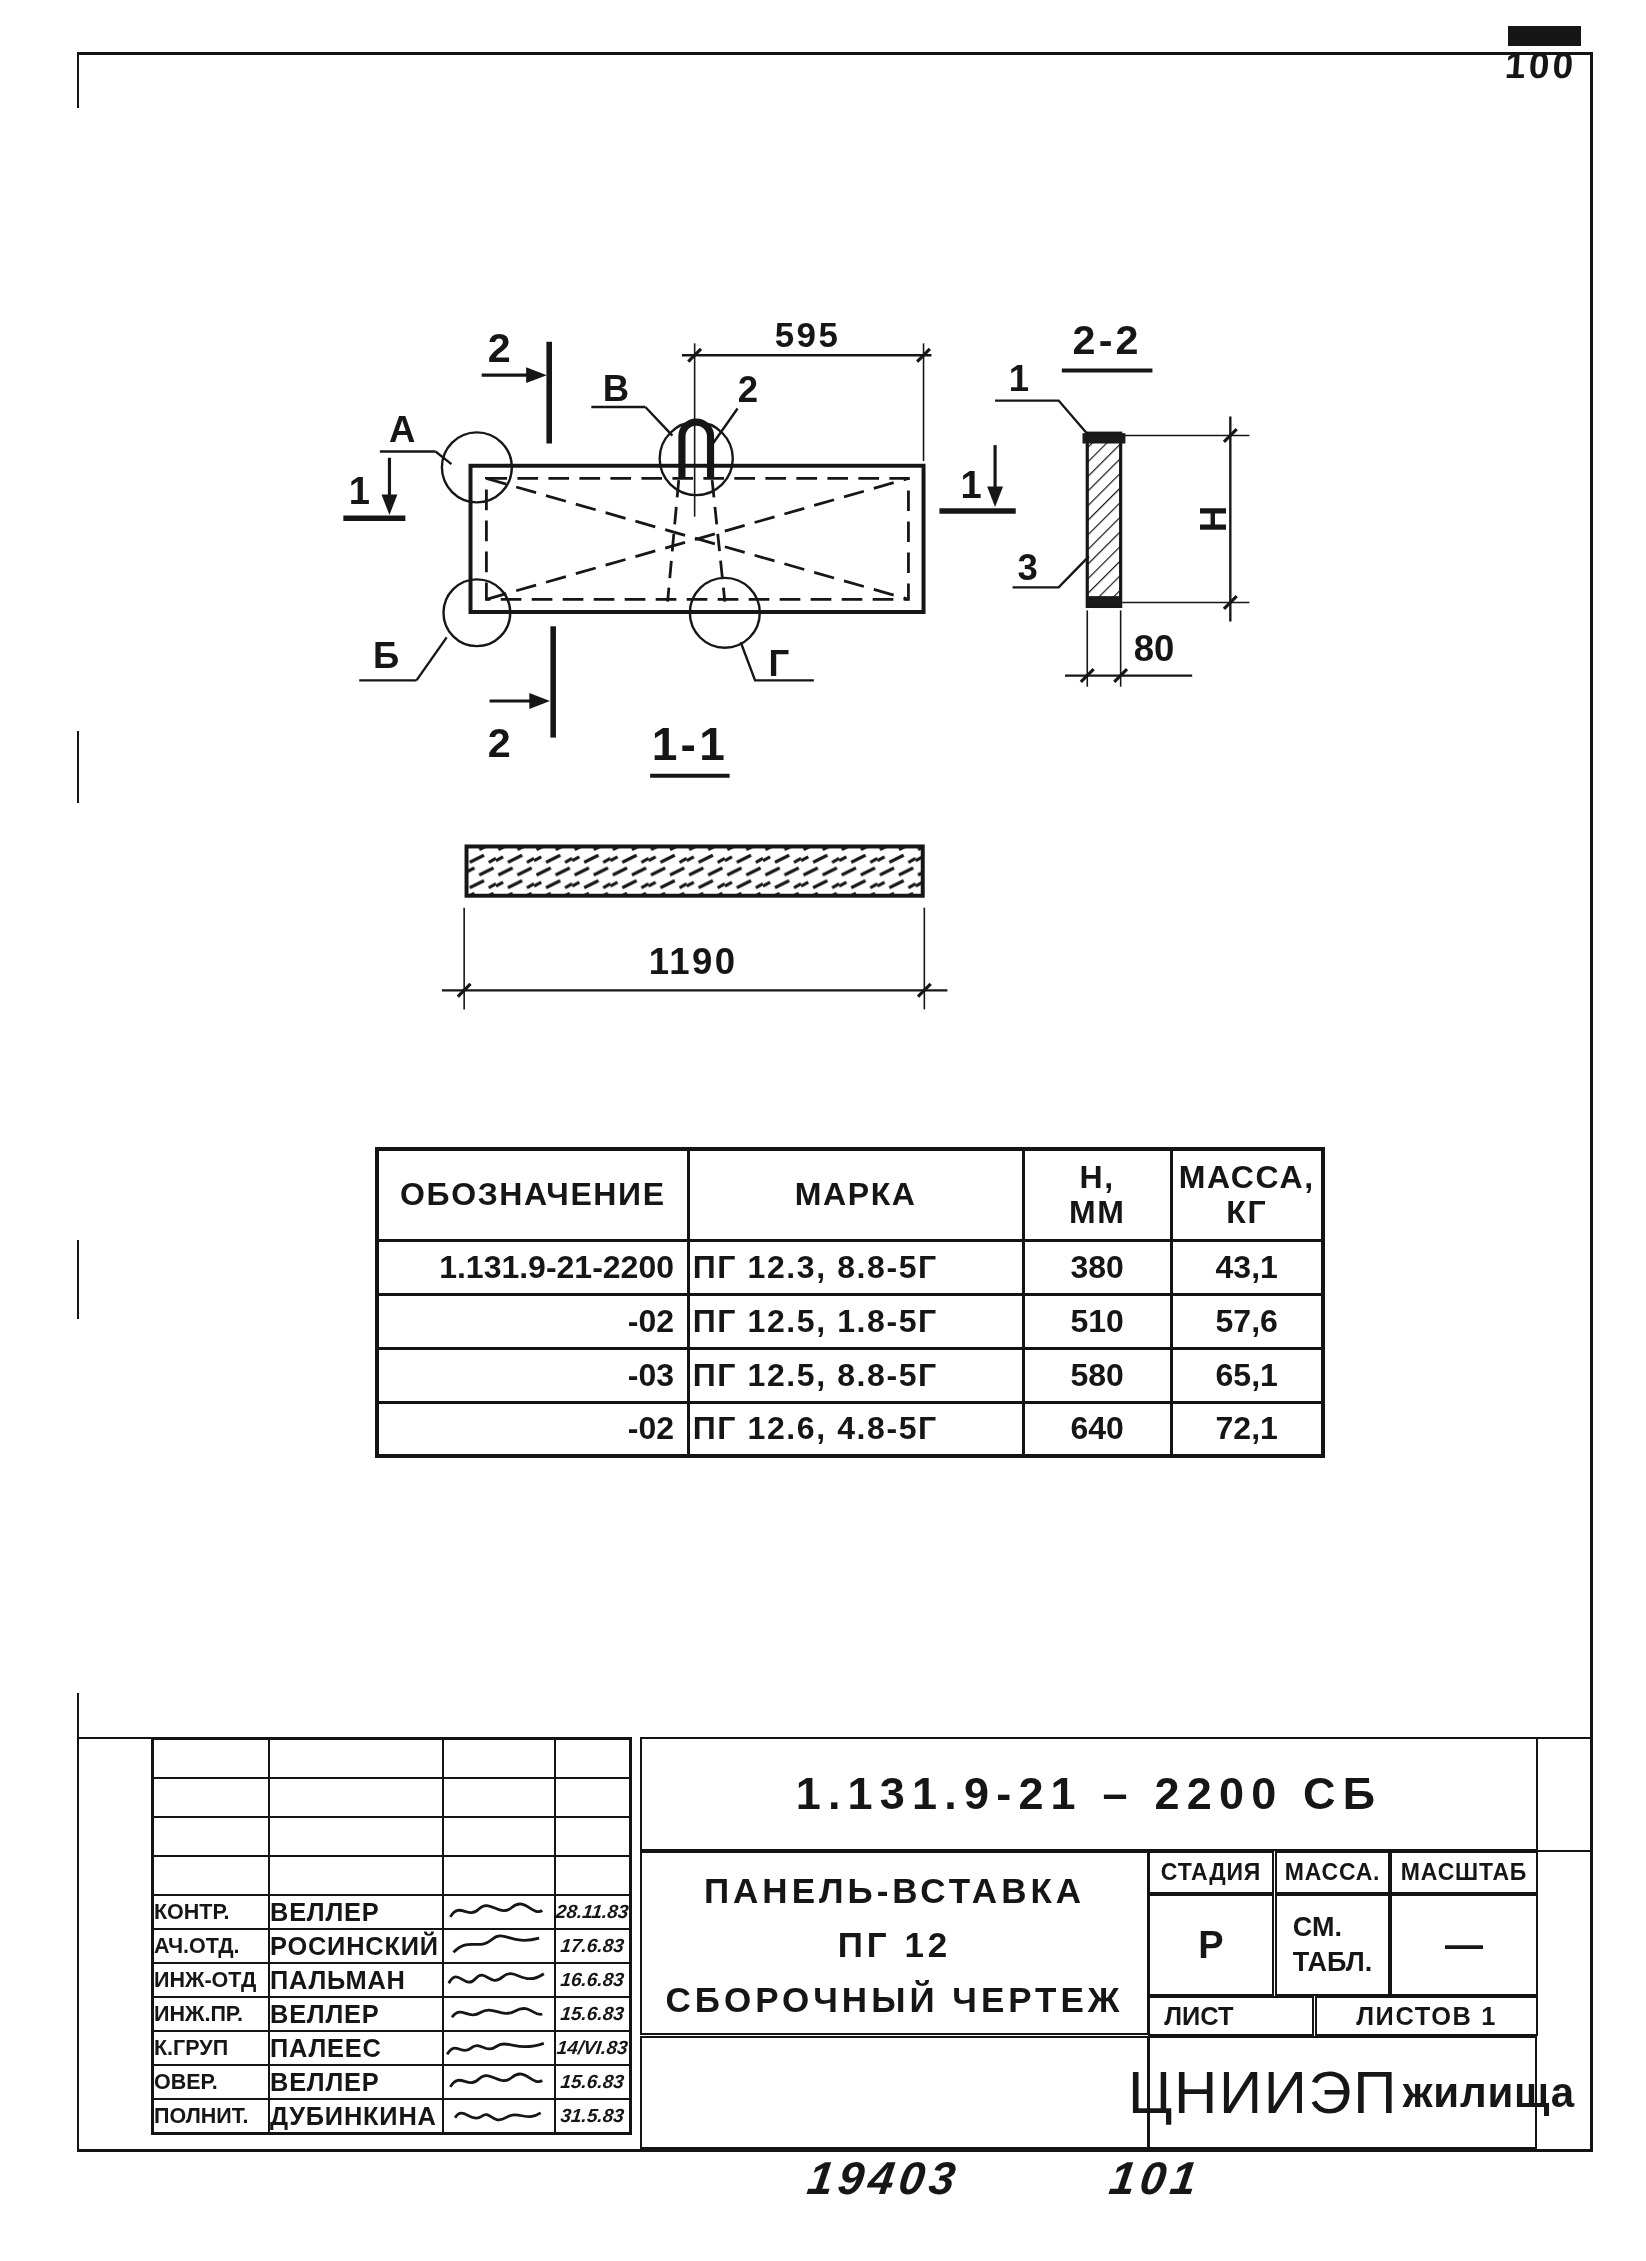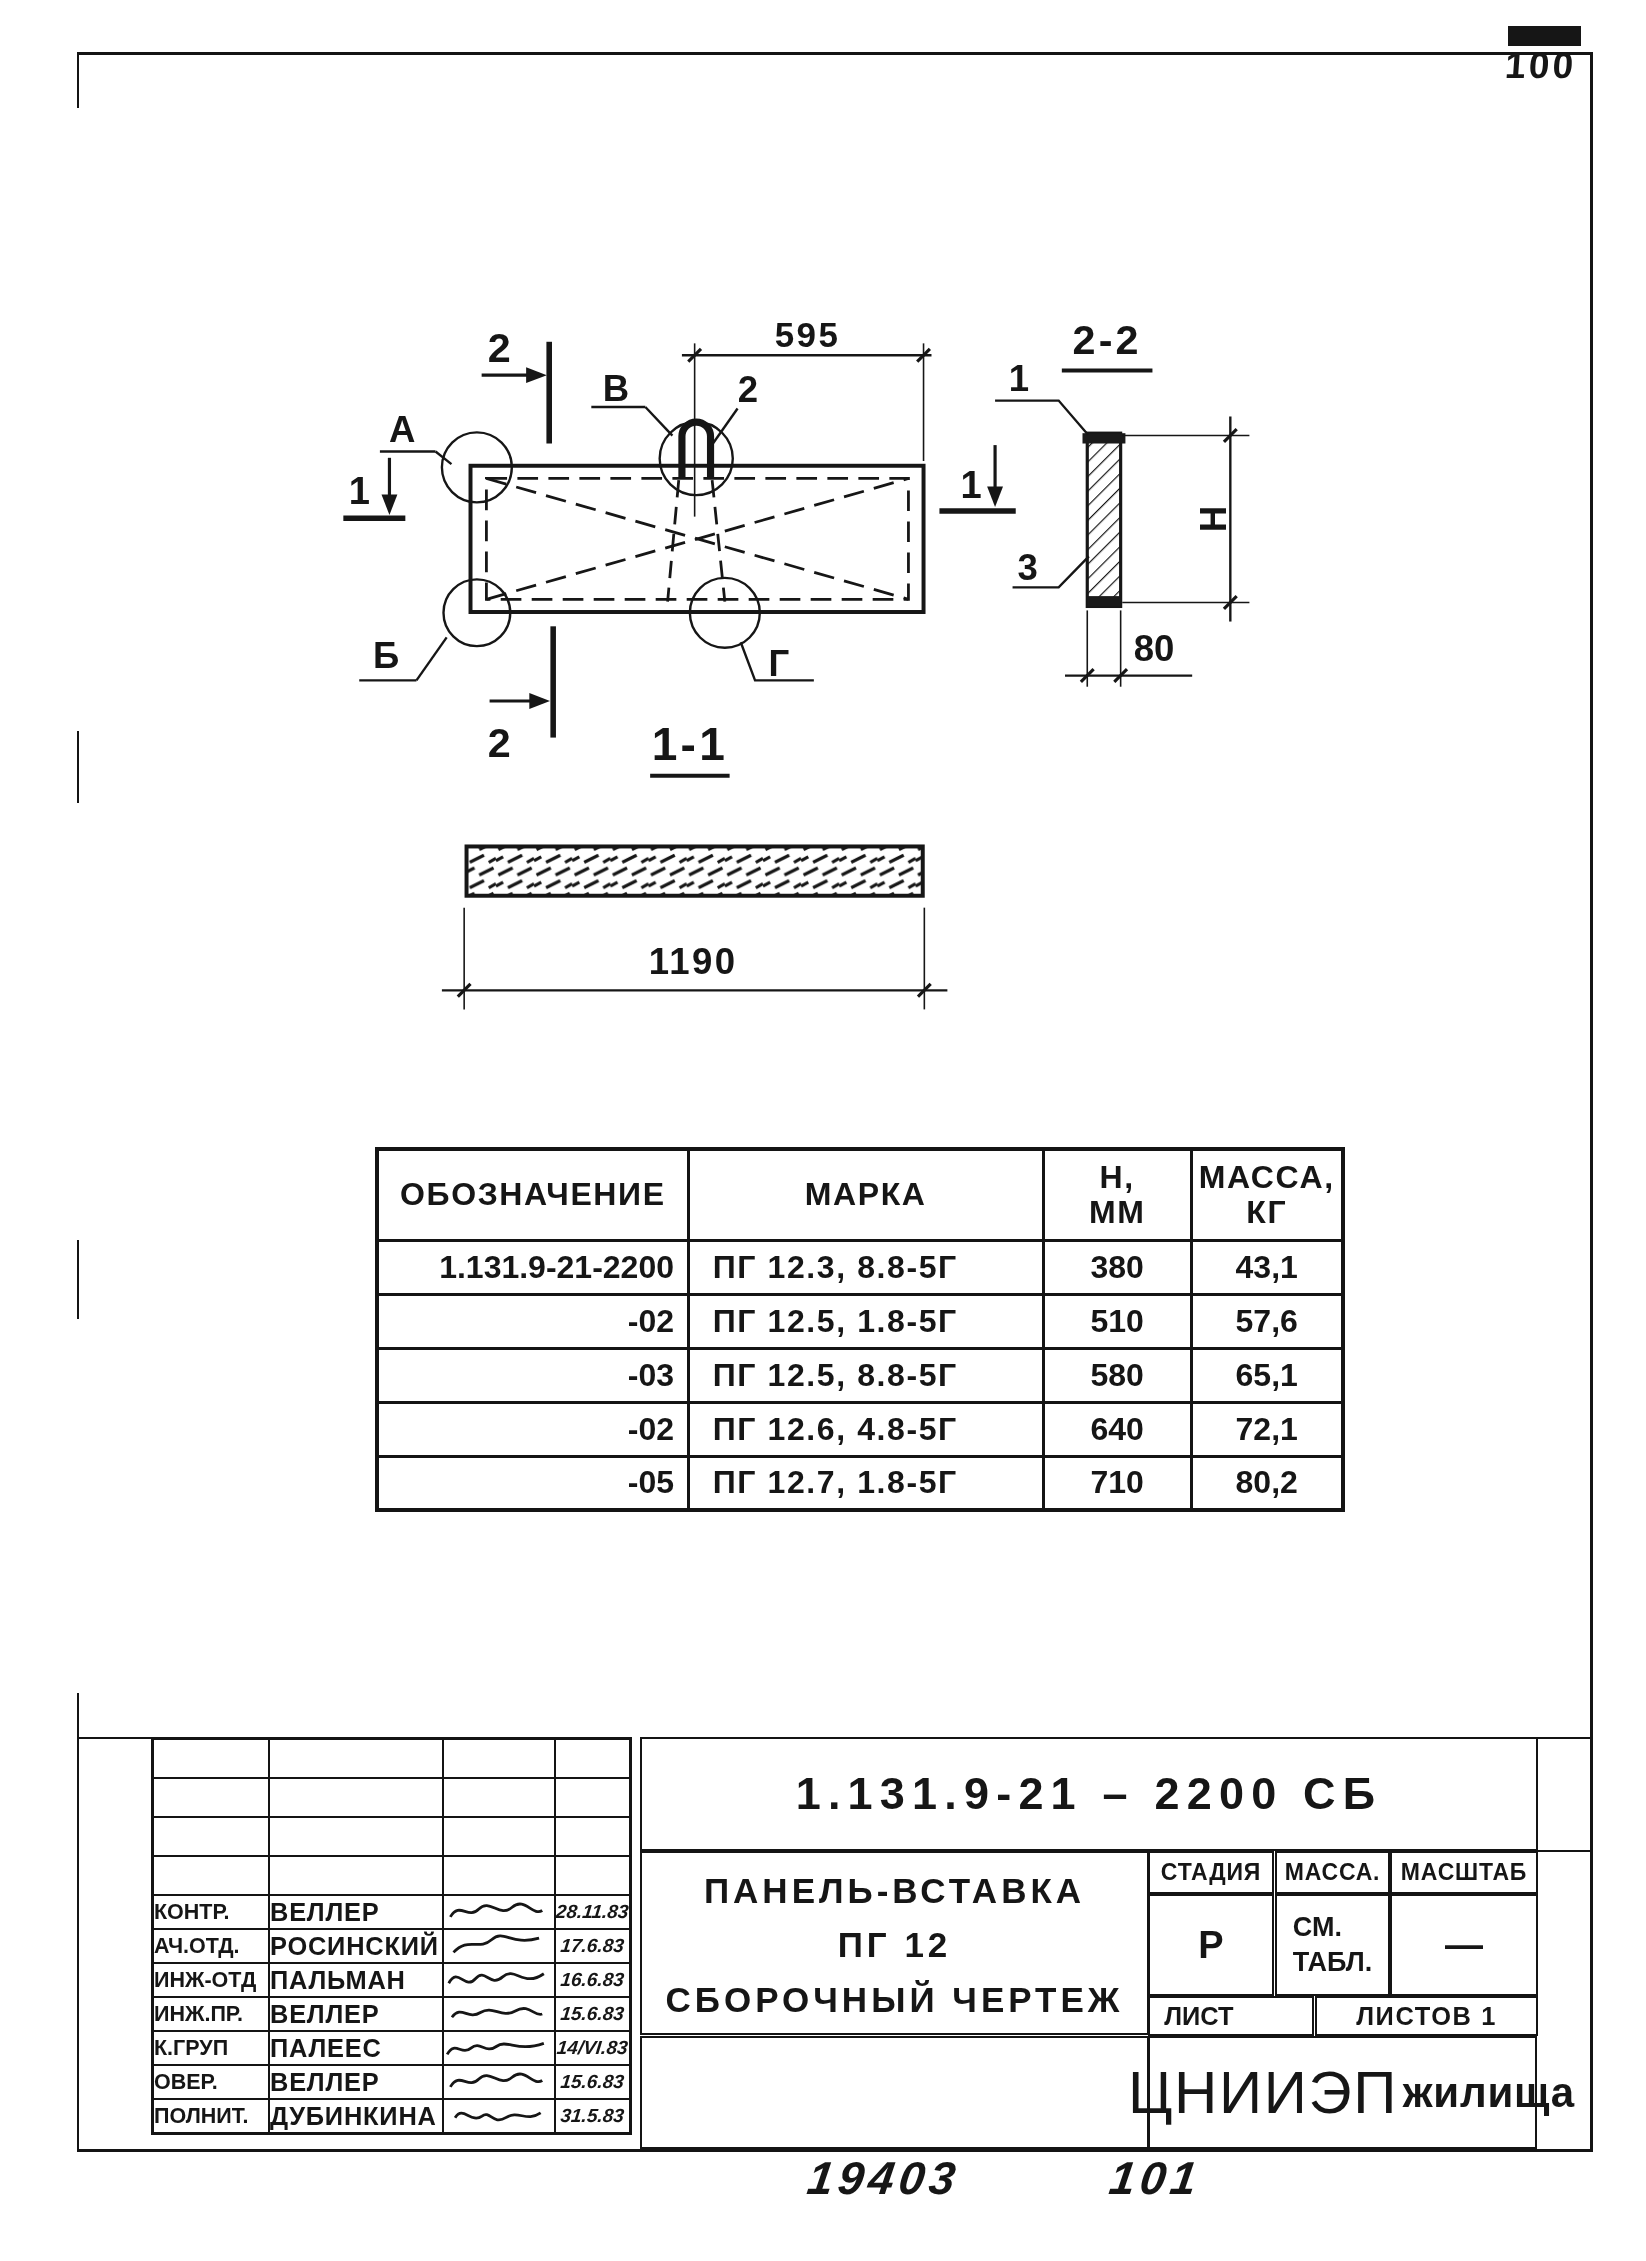--- a/index.html
+++ b/index.html
@@ -18,21 +18,21 @@
 
   
   .frame{background:#141414;}
 
   
   #spec{left:375px;top:1147px;border-collapse:collapse;table-layout:fixed;
         font-weight:700;font-size:32px;}
   #spec td{border:3.2px solid #141414;padding:0;overflow:hidden;white-space:nowrap;}
   #spec{border:4.8px solid #141414;}
   #spec .c1{width:295px;text-align:right;padding-right:12.7px;}
-  #spec .c2{width:329px;text-align:left;padding-left:23px;letter-spacing:1.6px;}
+  #spec .c2{width:329px;text-align:left;padding-left:3px;letter-spacing:1.6px;}
   #spec .c3{width:145px;text-align:center;}
   #spec .c4{width:148px;text-align:center;}
   #spec tr.hd{height:91px;}
   #spec tr{height:54px;}
   #spec tr.hd td{text-align:center;font-size:32px;letter-spacing:1.6px;padding:0;}
   #spec tr.hd .c1,#spec tr.hd .c2{text-align:center;padding:0;}
   .two-line{line-height:1.1;display:block;}
 
   
   #tb{left:151px;top:1737px;width:1387px;height:412px;}
@@ -242,26 +242,20 @@
       <td class="c2">ПГ 12.5, 8.8-5Г</td>
       <td class="c3">580</td>
       <td class="c4">65,1</td>
     </tr>
     <tr>
       <td class="c1">-02</td>
       <td class="c2">ПГ 12.6, 4.8-5Г</td>
       <td class="c3">640</td>
       <td class="c4">72,1</td>
     </tr>
-    <tr>
-      <td class="c1">-05</td>
-      <td class="c2">ПГ 12.7, 1.8-5Г</td>
-      <td class="c3">710</td>
-      <td class="c4">80,2</td>
-    </tr>
   </tbody>
     </table>
 
   <div id="tb" class="abs">
 
     <table id="tb-left">
       <tbody>
           <tr class="empty">
             <td class="role"></td>
             <td class="nm"></td>

